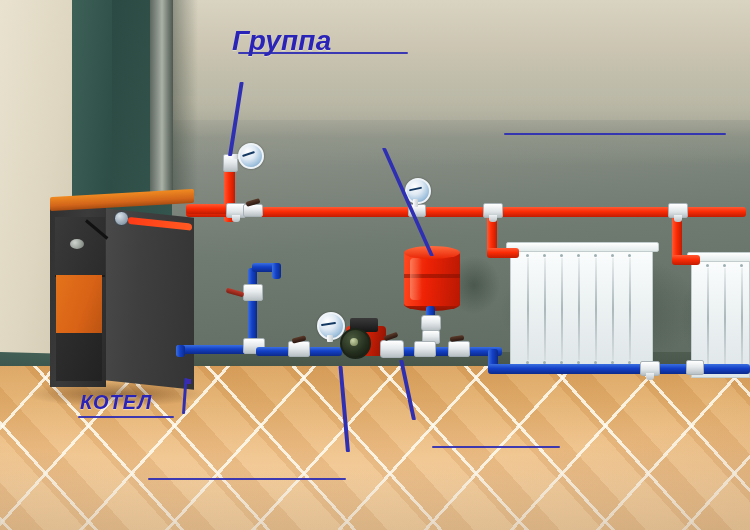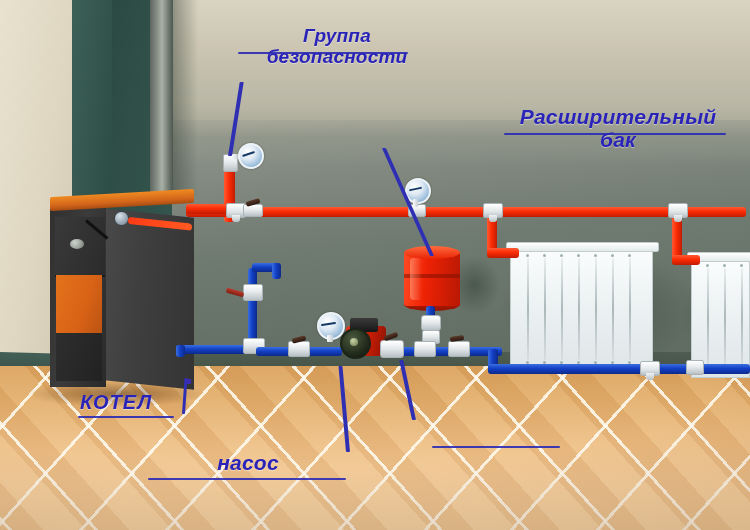--- a/index.html
+++ b/index.html
@@ -427,37 +427,31 @@
 
   <div class="leader" style="left:430px;top:148px;width:4px;height:108px;transform:skewX(24deg);transform-origin:bottom;"></div>
 
   <div class="leader" style="left:182px;top:378px;width:3px;height:36px;transform:skewX(-4deg);transform-origin:bottom;"></div>
   <div class="tick" style="left:186px;top:379px;"></div>
 
   <div class="leader" style="left:346px;top:366px;width:4px;height:86px;transform:skewX(5deg);transform-origin:bottom;"></div>
 
   <div class="leader" style="left:412px;top:360px;width:4px;height:60px;transform:skewX(12deg);transform-origin:bottom;"></div>
 
-  <div class="label" style="left:232px;top:26px;font-size:19px;text-align:center;width:210px;">
+  <div class="label" style="left:232px;top:26px;font-size:28px;text-align:left;width:210px;">
     <span class="l1">Группа</span>
-    <span class="l2">безопасности</span>
   </div>
   <div class="underline" style="left:238px;top:52px;width:170px;"></div>
 
-  <div class="label" style="left:500px;top:106px;font-size:21px;text-align:center;width:236px;">
-    <span class="l1">Расширительный</span>
-    <span class="l2">бак</span>
-  </div>
   <div class="underline" style="left:504px;top:133px;width:222px;"></div>
 
   <div class="label" style="left:80px;top:392px;font-size:20px;letter-spacing:1px;">
     <span class="l1">КОТЕЛ</span>
   </div>
   <div class="underline" style="left:78px;top:416px;width:96px;"></div>
 
   <div class="label" style="left:146px;top:452px;font-size:21px;text-align:center;width:204px;">
-    <span class="l2">насос</span>
   </div>
   <div class="underline" style="left:148px;top:478px;width:198px;"></div>
 
   <div class="underline" style="left:432px;top:446px;width:128px;"></div>
 
 </div>
 
 </body></html>

